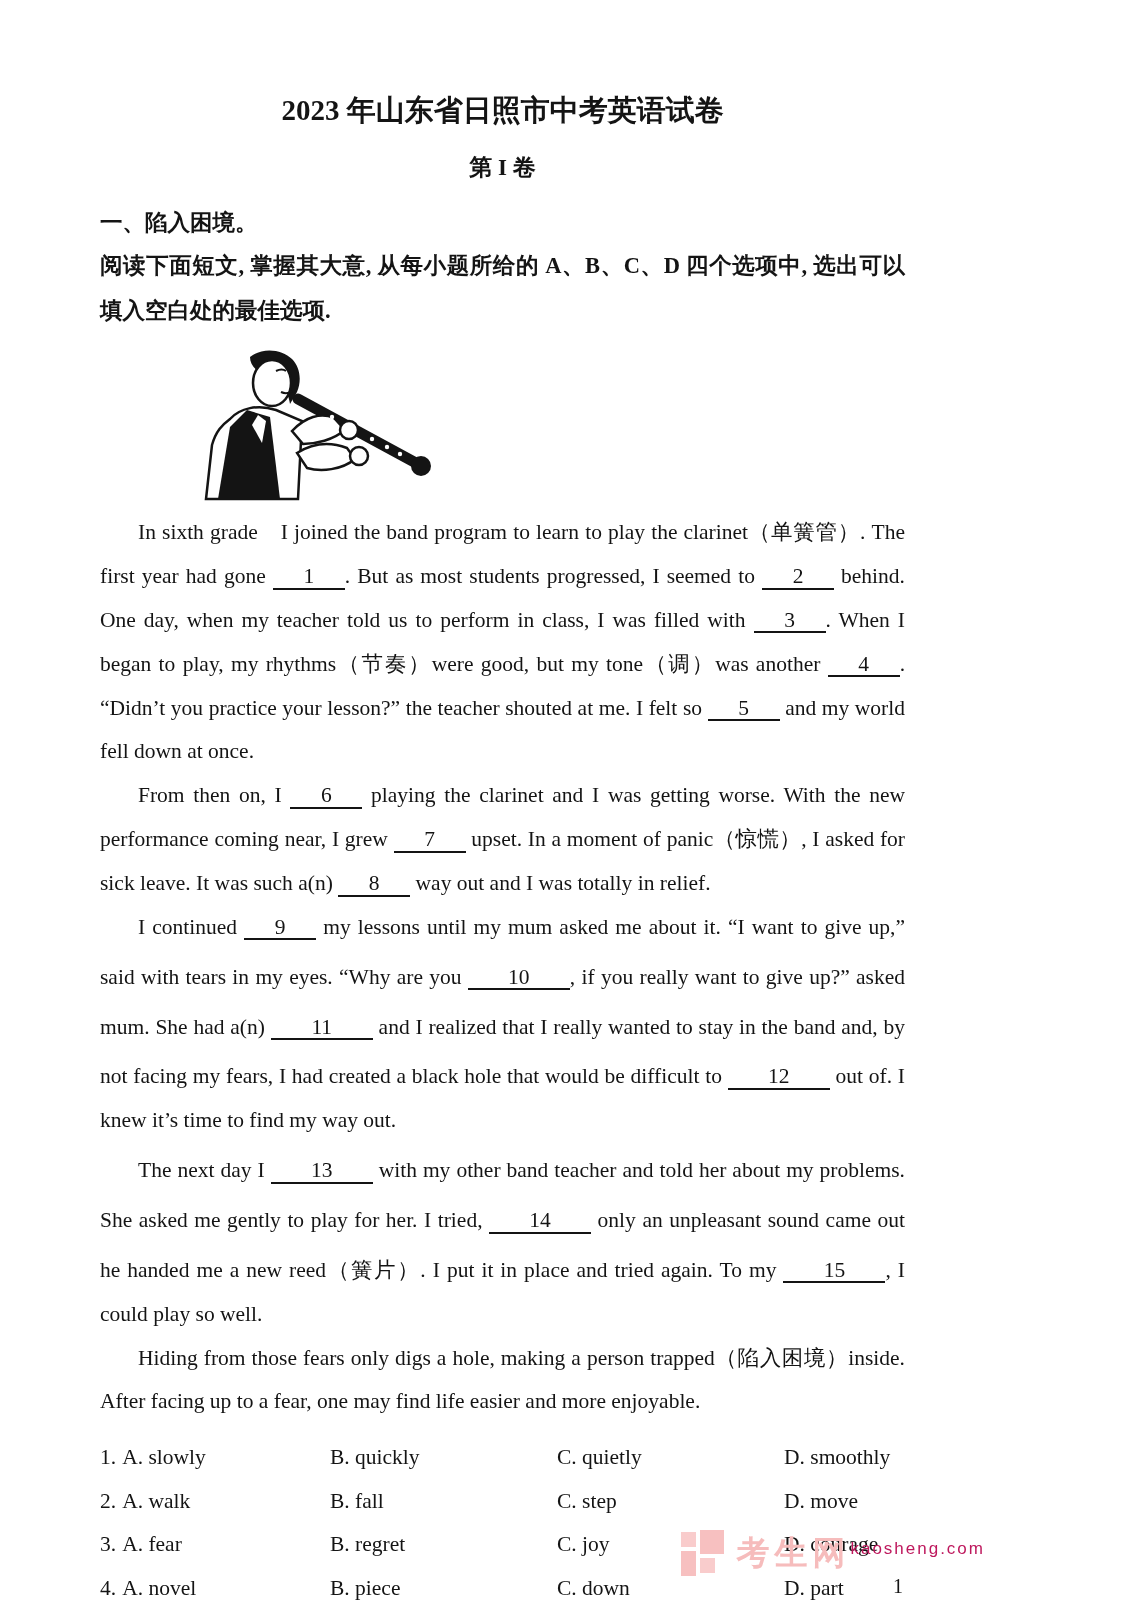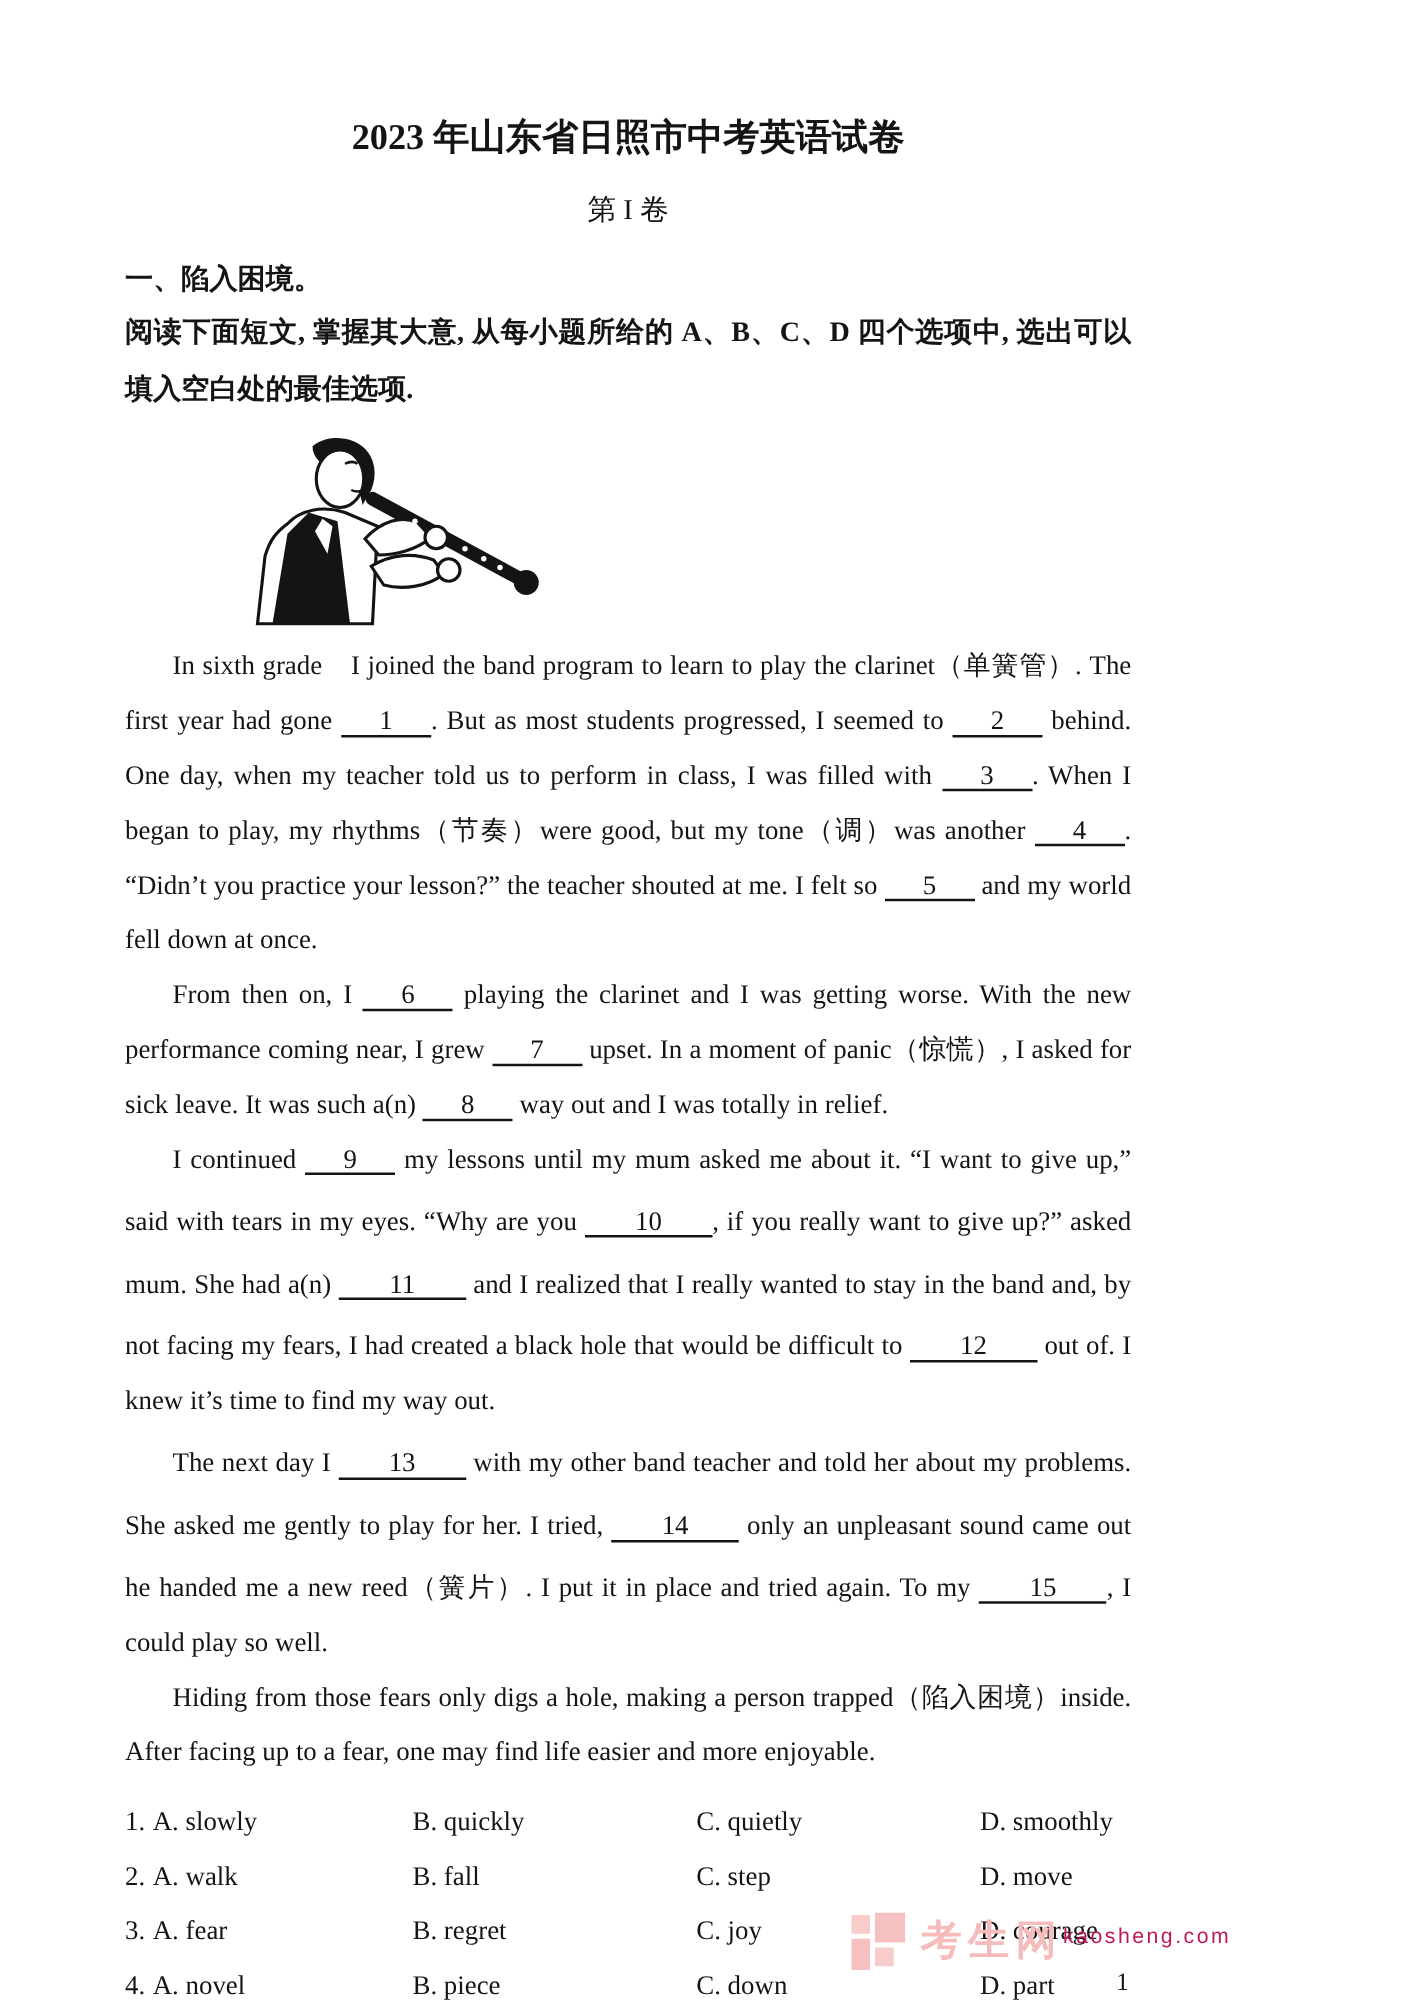--- a/index.html
+++ b/index.html
@@ -13,21 +13,21 @@
     box-sizing:border-box;
   }
   .content{padding:92px 100px 0 100px;box-sizing:border-box;}
 
   .doc-title{
     margin:0;text-align:center;
     font-size:29px;font-weight:700;line-height:1.25;
   }
   .doc-part{
     margin:26px 0 0 0;text-align:center;
-    font-size:23px;font-weight:400;line-height:1.2;
+    font-size:23px;font-weight:700;line-height:1.2;
   }
   .section-heading{
     margin-top:26px;
     font-size:22.5px;font-weight:700;line-height:1.3;
   }
   .instructions{
     margin-top:6px;
     font-size:22.5px;font-weight:700;
     line-height:2.0;text-align:justify;
   }

